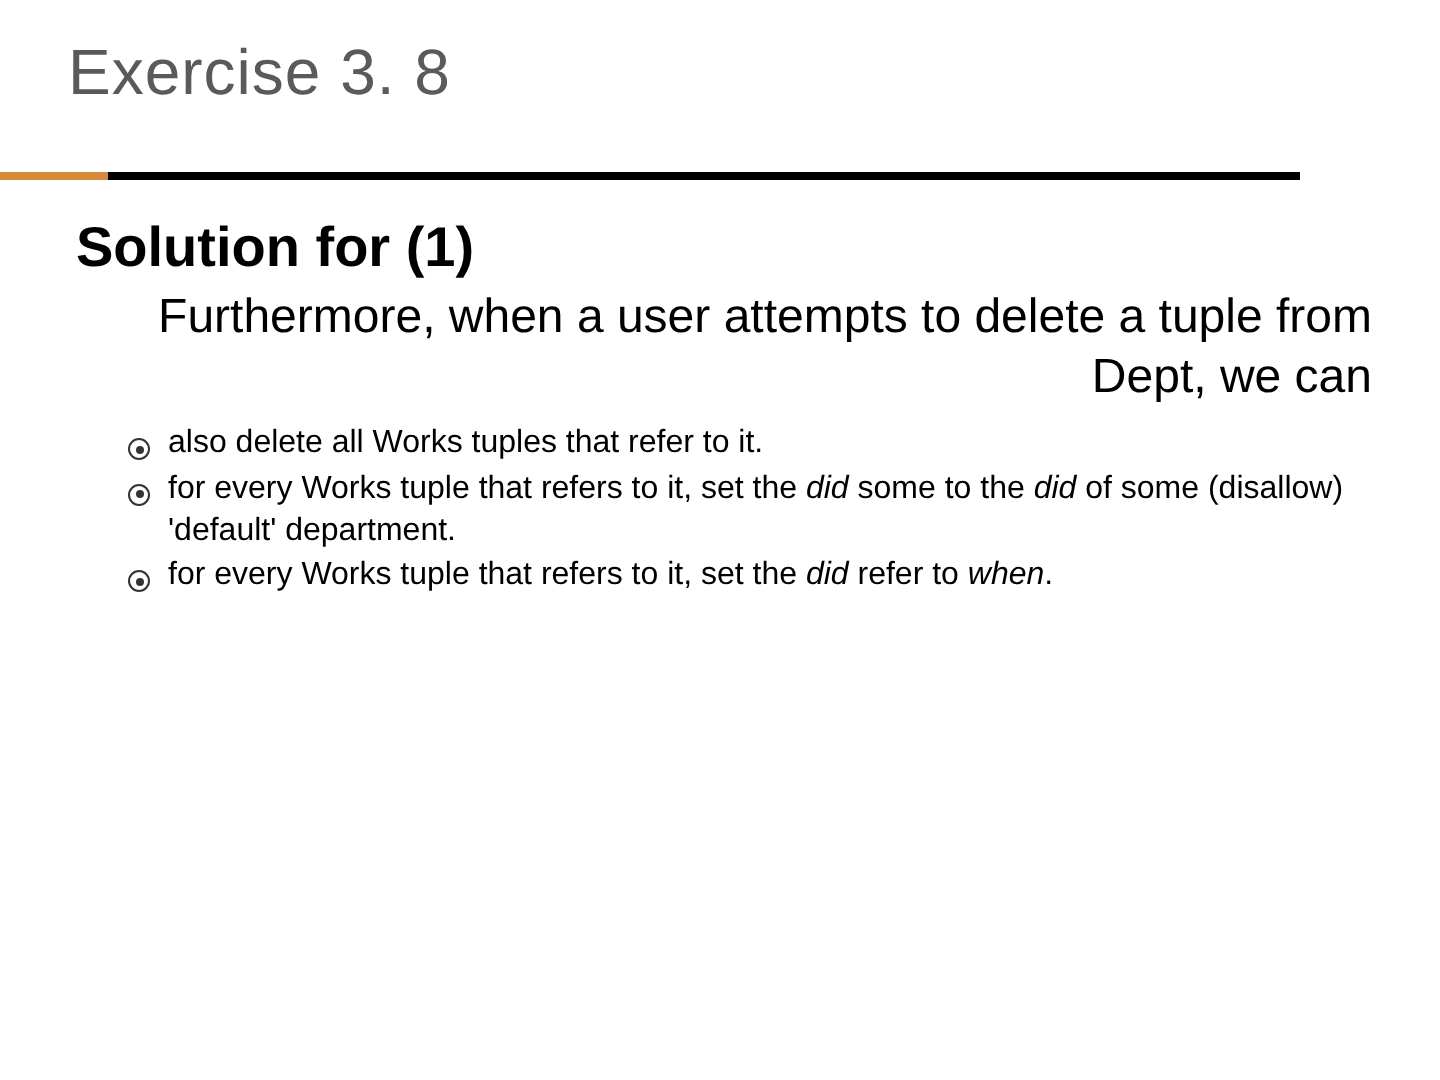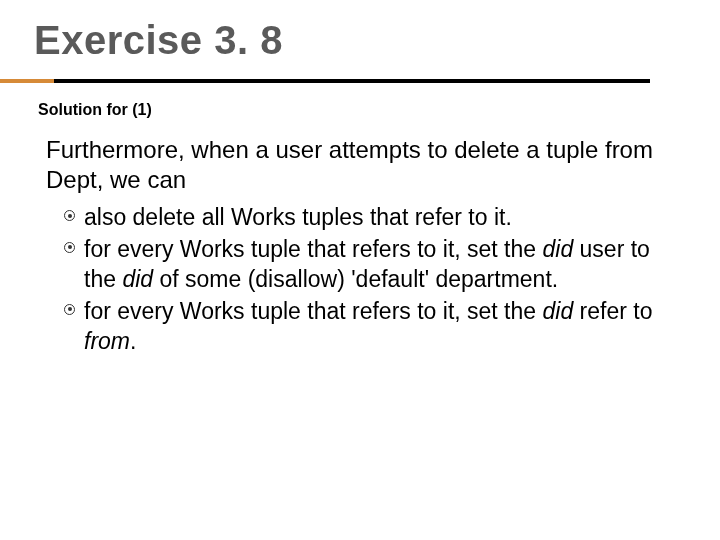--- a/index.html
+++ b/index.html
@@ -10,60 +10,61 @@
       background: #fff;
       color: #000;
       overflow: hidden;
     }
     .slide {
       width: 100%;
       height: 100%;
       padding: 18px 34px 34px 34px;
     }
     .title {
-      font-size: 40px;
-      font-weight: 700;
+      font-size: 32px;
+      font-weight: 400;
       color: #5a5a5a;
-      margin-bottom: 16px;
+      margin-bottom: 31px;
       letter-spacing: 0.5px;
     }
     .rule {
       height: 4px;
       width: 650px;
       background: #000;
       position: relative;
       margin-bottom: 18px;
       margin-left: -34px;
     }
     .rule::before {
       content: "";
       position: absolute;
       left: 0;
       top: 0;
       height: 4px;
       width: 54px;
       background: #d68a38;
     }
     .subtitle {
-      font-size: 16px;
+      font-size: 28px;
       font-weight: 700;
-      margin-bottom: 16px;
+      margin-bottom: 4px;
       margin-left: 4px;
     }
     .intro {
       font-size: 24px;
       line-height: 1.25;
       margin-left: 12px;
       margin-bottom: 8px;
+      text-align: right;
     }
     .bullets {
       margin-left: 28px;
     }
     .bullet {
-      font-size: 23px;
+      font-size: 16px;
       line-height: 1.3;
       margin-bottom: 2px;
       padding-left: 22px;
       position: relative;
     }
     .bullet::before {
       content: "";
       position: absolute;
       left: 2px;
       top: 7px;
@@ -92,19 +93,19 @@
 <div class="slide">
   <h1 class="title">Exercise 3. 8</h1>
   <div class="rule"></div>
   <div class="subtitle">Solution for (1)</div>
   <div class="intro">Furthermore, when a user attempts to delete a tuple from Dept, we can</div>
   <div class="bullets">
     <div class="bullet">
       <span>also delete all Works tuples that refer to it.</span><span class="italic"></span><span></span><span class="italic"></span><span></span>
     </div>
     <div class="bullet">
-      <span>for every Works tuple that refers to it, set the </span><span class="italic">did</span><span> user to the </span><span class="italic">did</span><span> of some (disallow) 'default' department.</span>
+      <span>for every Works tuple that refers to it, set the </span><span class="italic">did</span><span> some to the </span><span class="italic">did</span><span> of some (disallow) 'default' department.</span>
     </div>
     <div class="bullet">
-      <span>for every Works tuple that refers to it, set the </span><span class="italic">did</span><span> refer to </span><span class="italic">from</span><span>.</span>
+      <span>for every Works tuple that refers to it, set the </span><span class="italic">did</span><span> refer to </span><span class="italic">when</span><span>.</span>
     </div>
   </div>
 </div>
 
 </body></html>

